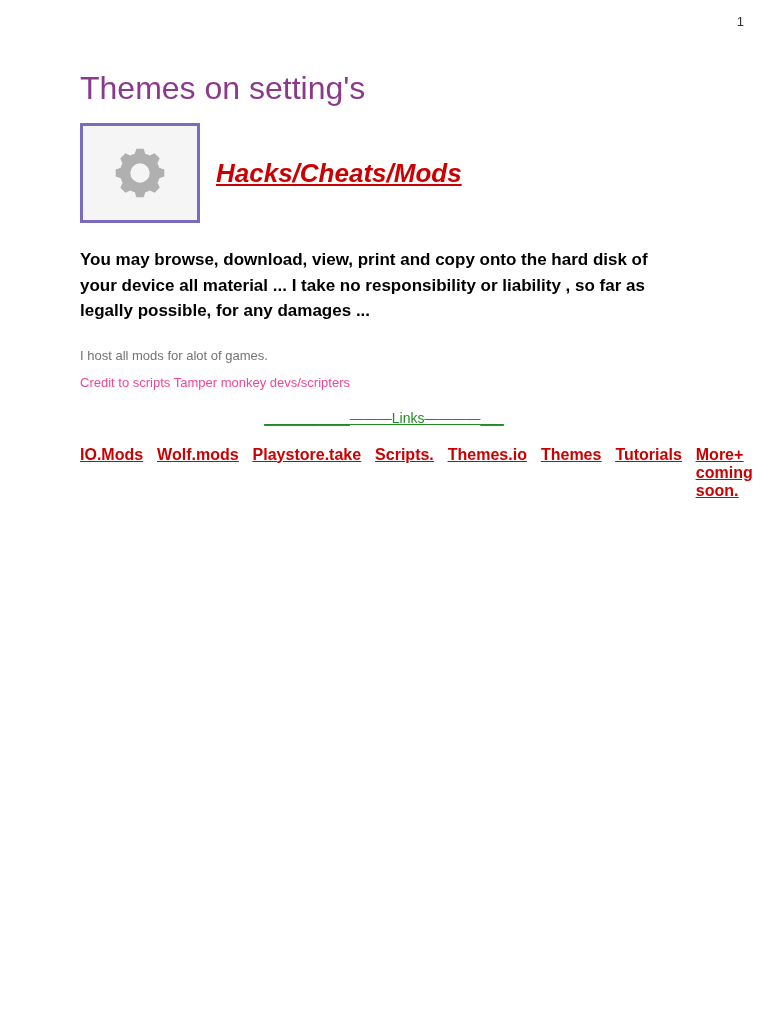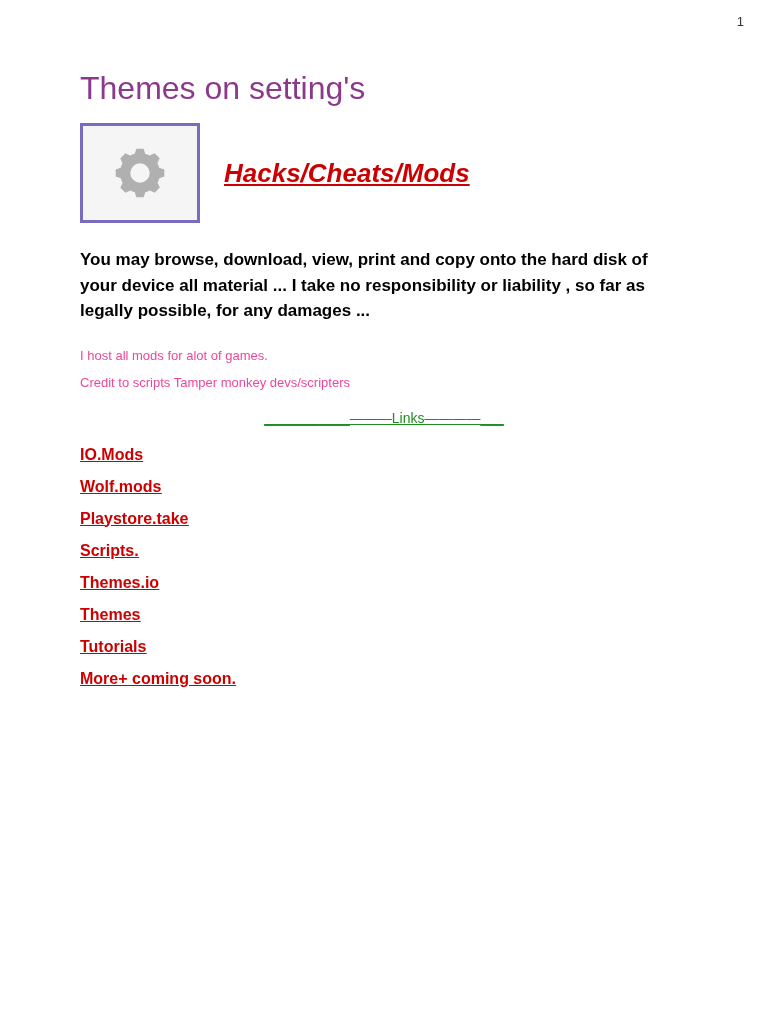--- a/index.html
+++ b/index.html
@@ -30,21 +30,21 @@
       font-weight: 300;
       color: #8b3a8b;
       margin-top: 50px;
       margin-bottom: 16px;
       font-family: Arial, sans-serif;
     }
 
     .settings-section {
       display: flex;
       align-items: center;
-      gap: 24px;
+      gap: 16px;
       margin-bottom: 24px;
     }
 
     .gear-box {
       width: 120px;
       height: 100px;
       border: 3px solid #7b6bbf;
       display: flex;
       align-items: center;
       justify-content: center;
@@ -69,42 +69,41 @@
     .disclaimer {
       font-size: 17px;
       font-weight: bold;
       color: #000000;
       line-height: 1.5;
       margin-bottom: 24px;
     }
 
     .host-text {
       font-size: 13px;
-      color: #ec4899;
+      color: #737373;
       margin-bottom: 12px;
     }
 
     .credit-text {
       font-size: 13px;
       color: #ec4899;
       margin-bottom: 20px;
     }
 
     .links-divider {
       font-size: 14px;
       color: #228B22;
       text-decoration: underline;
       margin-bottom: 20px;
       display: block;
       text-align: center;
     }
 
     .nav-links {
       display: flex;
-      flex-direction: column;
       gap: 14px;
       text-decoration: underline;
     }
 
     .nav-link {
       font-size: 16px;
       font-weight: bold;
       color: #cc0000;
       text-decoration: underline;
       cursor: pointer;

